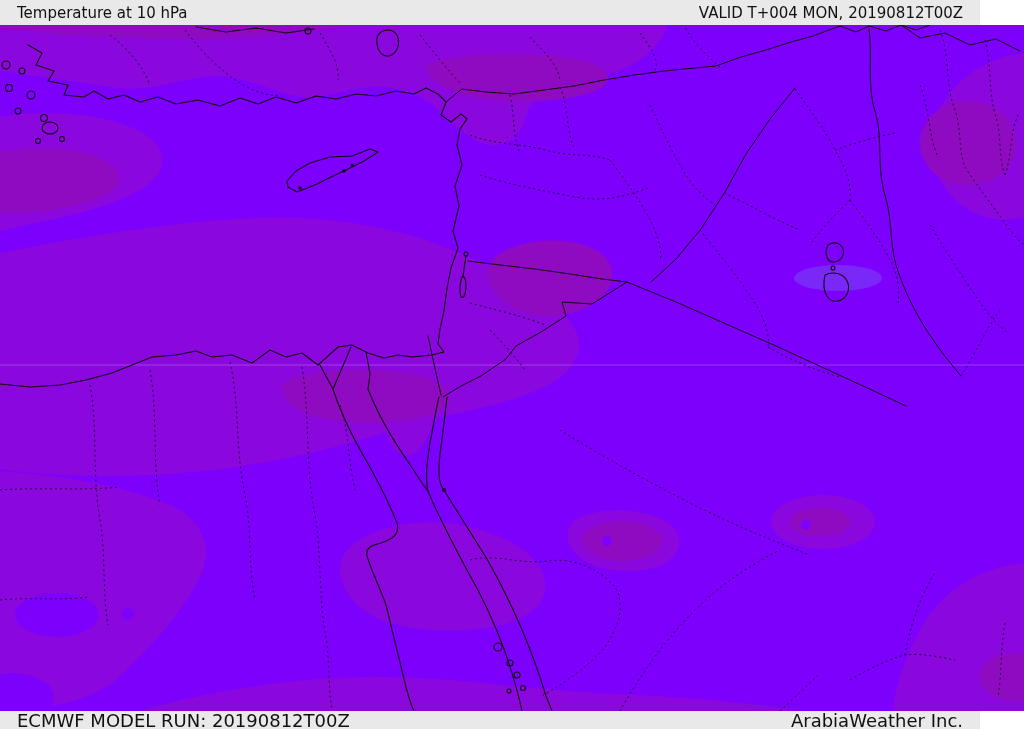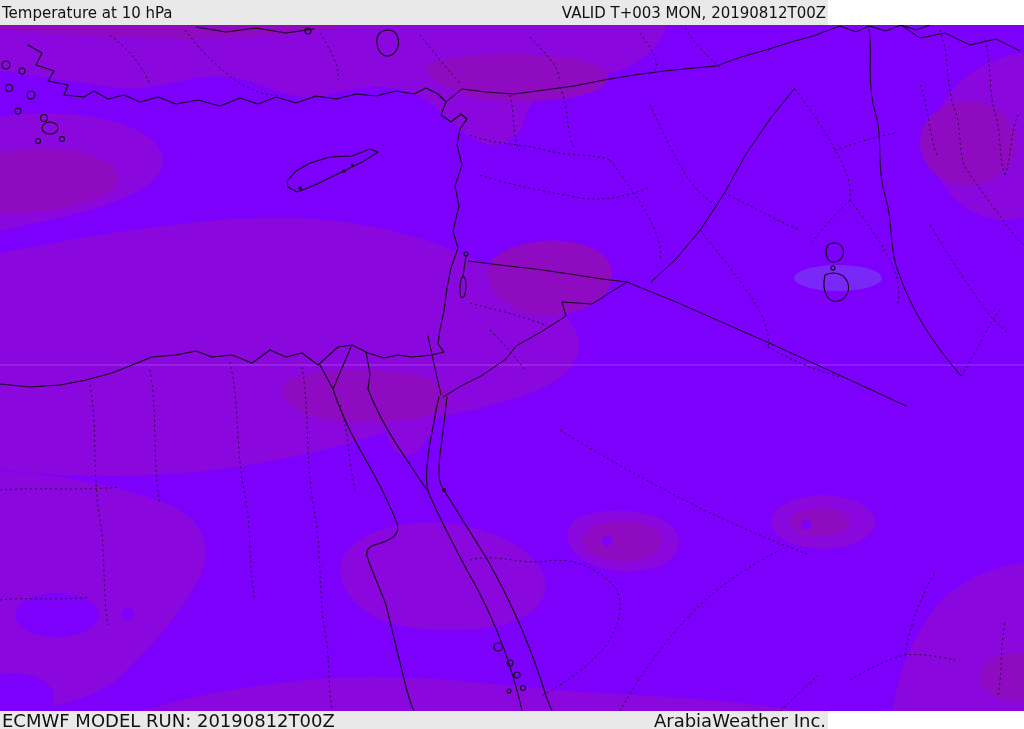--- a/index.html
+++ b/index.html
@@ -1,31 +1,31 @@
 <!DOCTYPE html>
 <html><head>
 <meta charset="utf-8">
 <style>
   html,body{margin:0;padding:0;background:#fff;}
   .stage{position:relative;width:1024px;height:729px;overflow:hidden;font-family:"DejaVu Sans",sans-serif;}
-  .bar{position:absolute;left:0;width:828px;background:#e9e9e9;display:flex;justify-content:space-between;align-items:center;box-sizing:border-box;padding:0 2px;color:#111;}
+  .bar{position:absolute;left:0;width:980px;background:#e9e9e9;display:flex;justify-content:space-between;align-items:center;box-sizing:border-box;padding:0 17px;color:#111;}
   .bar.top{top:0;height:25px;font-size:15px;}
   .bar.bottom{top:711px;height:18px;font-size:18px;}
   .bar span{white-space:nowrap;}
   .map-wrap{position:absolute;top:25px;left:0;width:1024px;height:686px;}
   svg{display:block;}
 </style>
 </head>
 <body>
 
 <div class="stage">
 
   <div class="bar top">
     <span>Temperature at 10 hPa</span>
-    <span>VALID T+003 MON, 20190812T00Z</span>
+    <span>VALID T+004 MON, 20190812T00Z</span>
   </div>
 
   <div class="map-wrap">
   <svg width="1024" height="686" viewBox="0 0 1024 686">
 
     <rect x="0" y="0" width="1024" height="686" fill="#7d00fc"></rect>
 
     <g stroke="none" fill="#8a08de">
       <path d="M0,0 L668,0 C660,22 640,40 612,48 C584,56 560,50 540,68 C520,86 530,108 505,118 C480,128 455,100 440,86 C425,72 400,60 370,62 C340,64 320,78 290,70 C260,62 240,48 205,52 C170,56 150,68 110,62 C70,56 30,50 0,46 Z"></path>
       <path d="M0,92 C45,84 100,88 135,104 C165,118 172,140 150,158 C125,178 80,188 45,196 C25,200 10,204 0,206 Z"></path>

